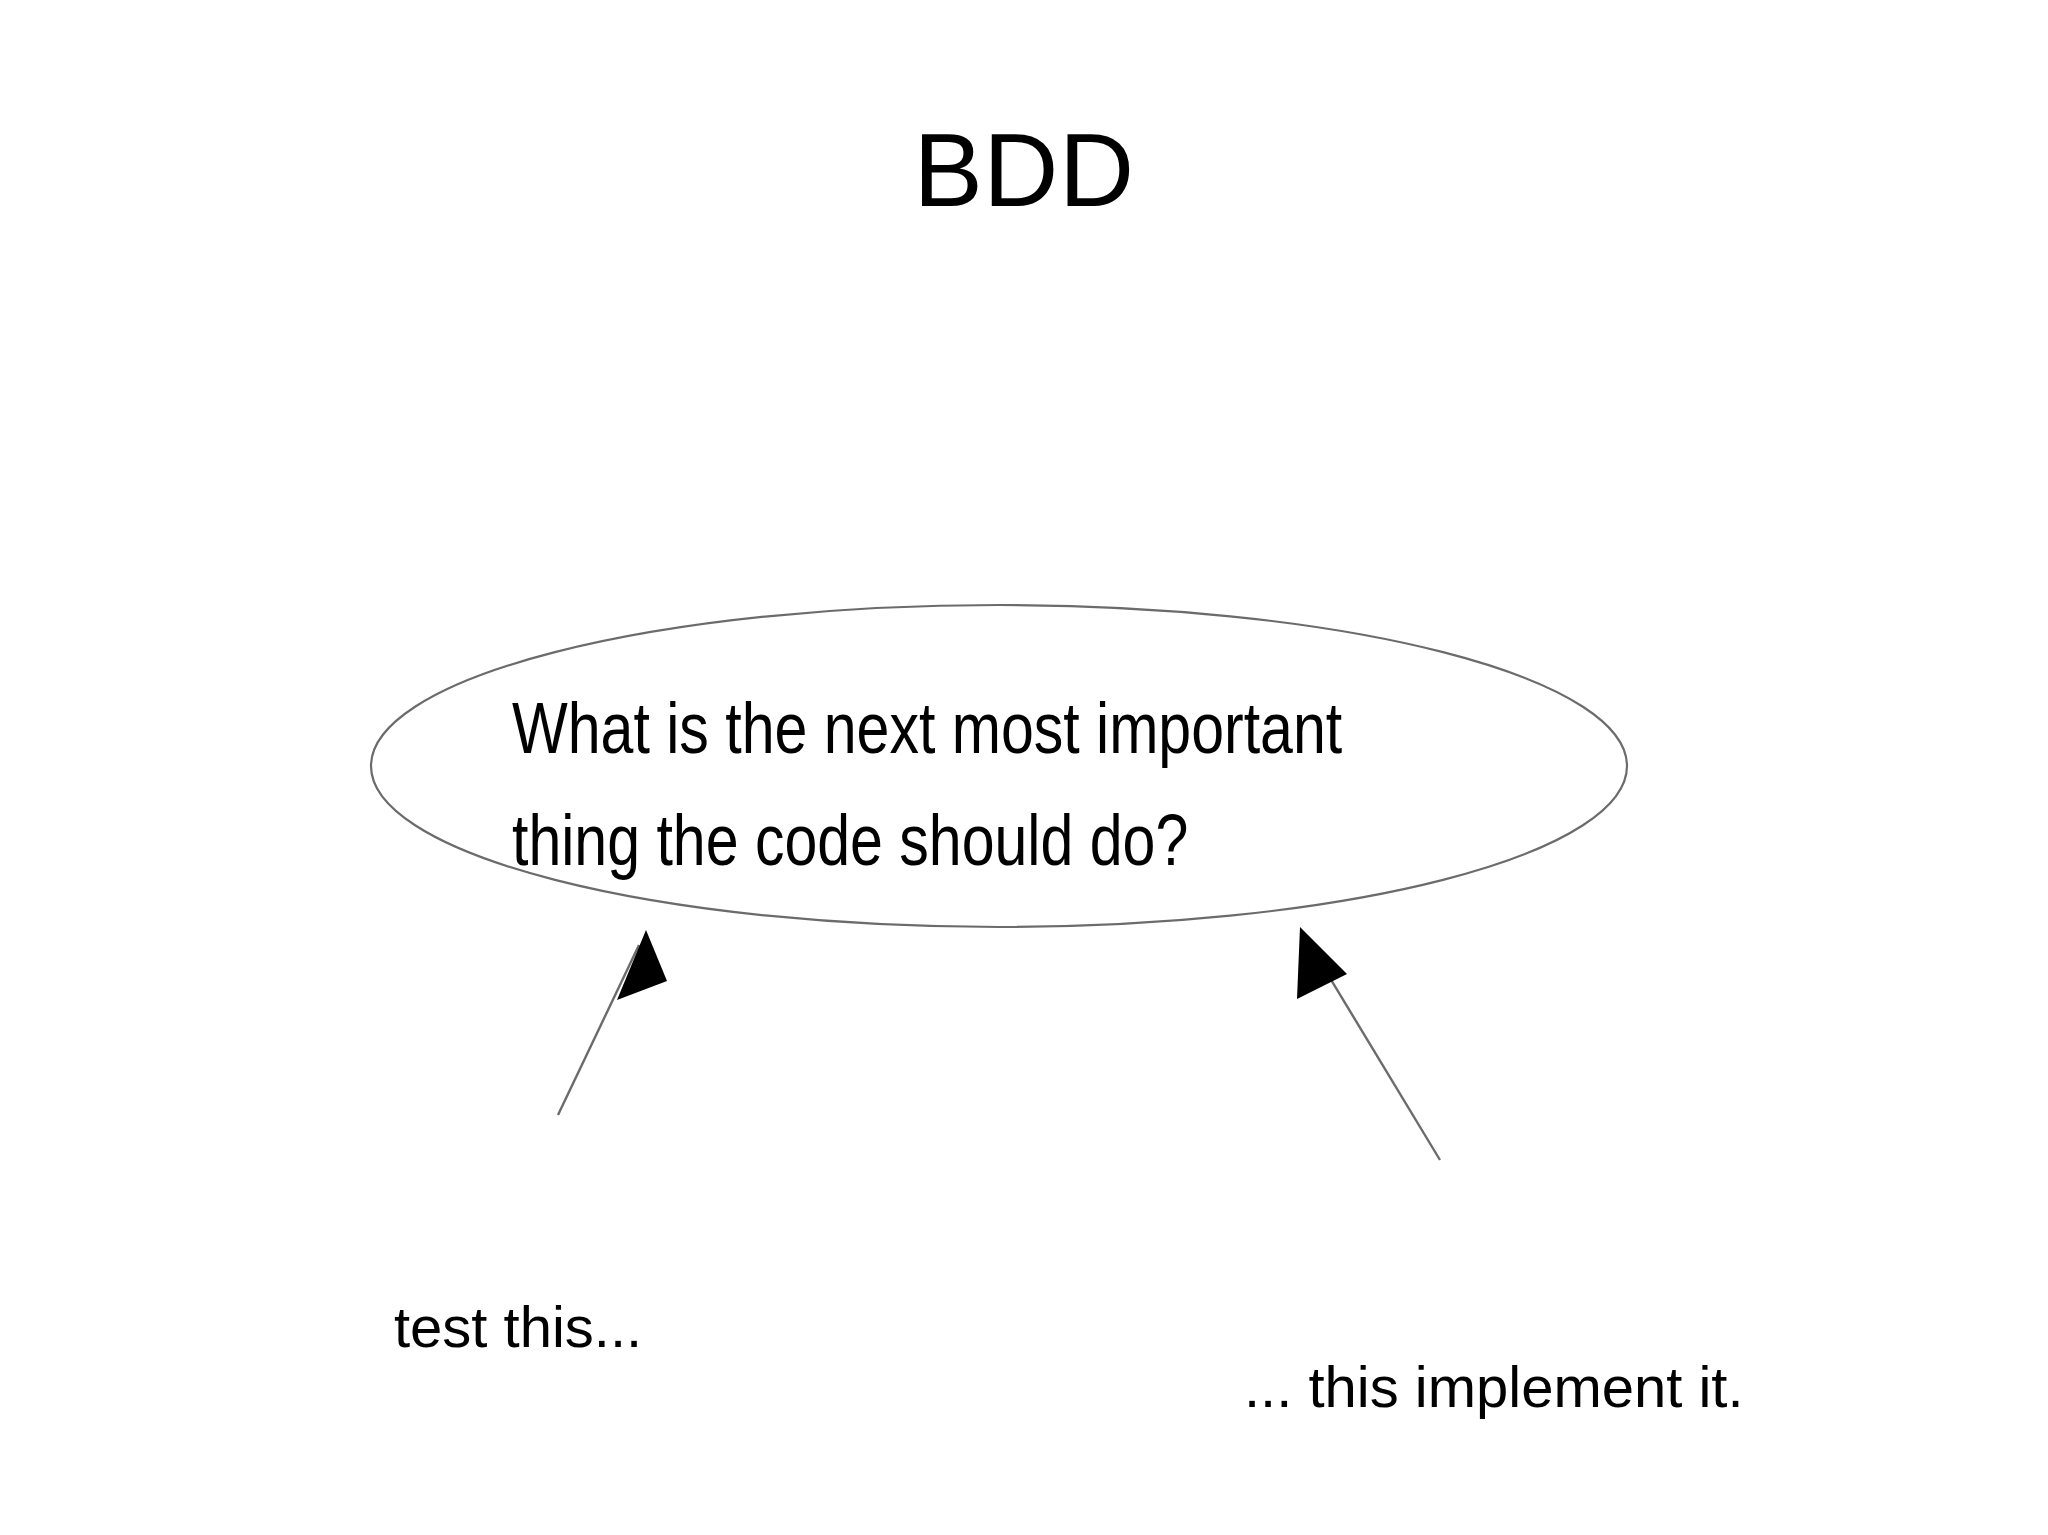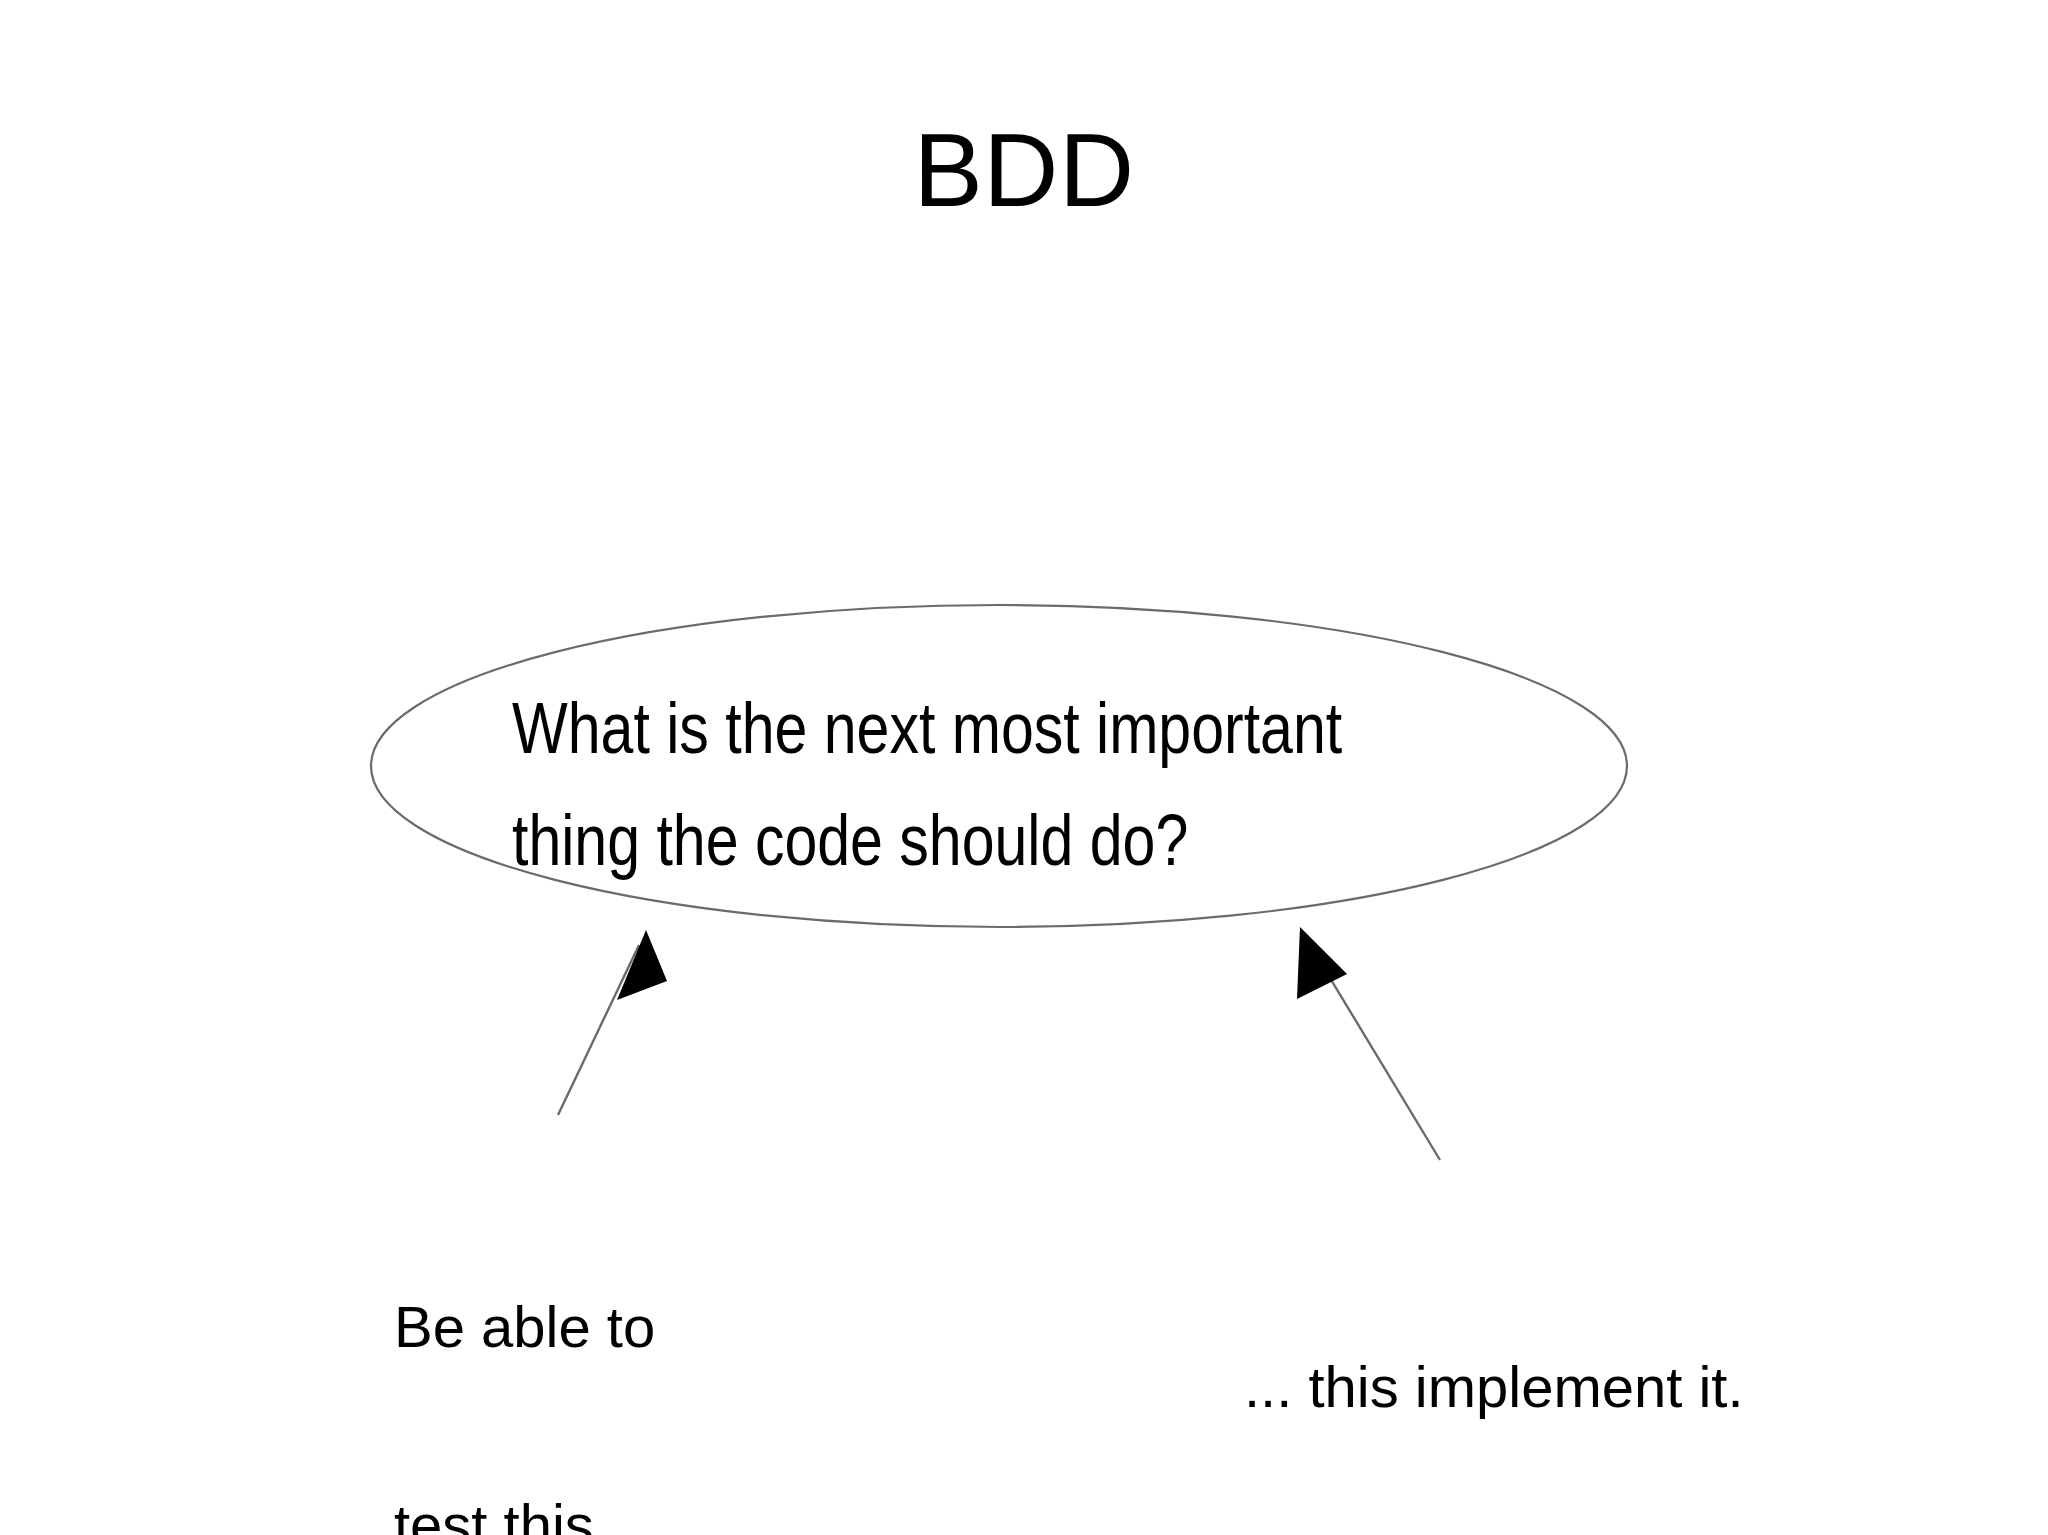--- a/index.html
+++ b/index.html
@@ -105,21 +105,20 @@
       <polygon points="1300,927 1297,999 1347,974" fill="#000000" stroke="none"></polygon>
     </g>
   </svg>
 
   <div id="ellipse-text">
     <span class="line">What is the next most important</span>
     <span class="line">thing the code should do?</span>
   </div>
 
   <div class="callout" id="callout-left">
-    <span class="line">Be able to</span>
     <span class="line">test this...</span>
   </div>
 
   <div class="callout" id="callout-right">
     <span class="line">... this implement it.</span>
   </div>
 
 </div>
 
 </body></html>

